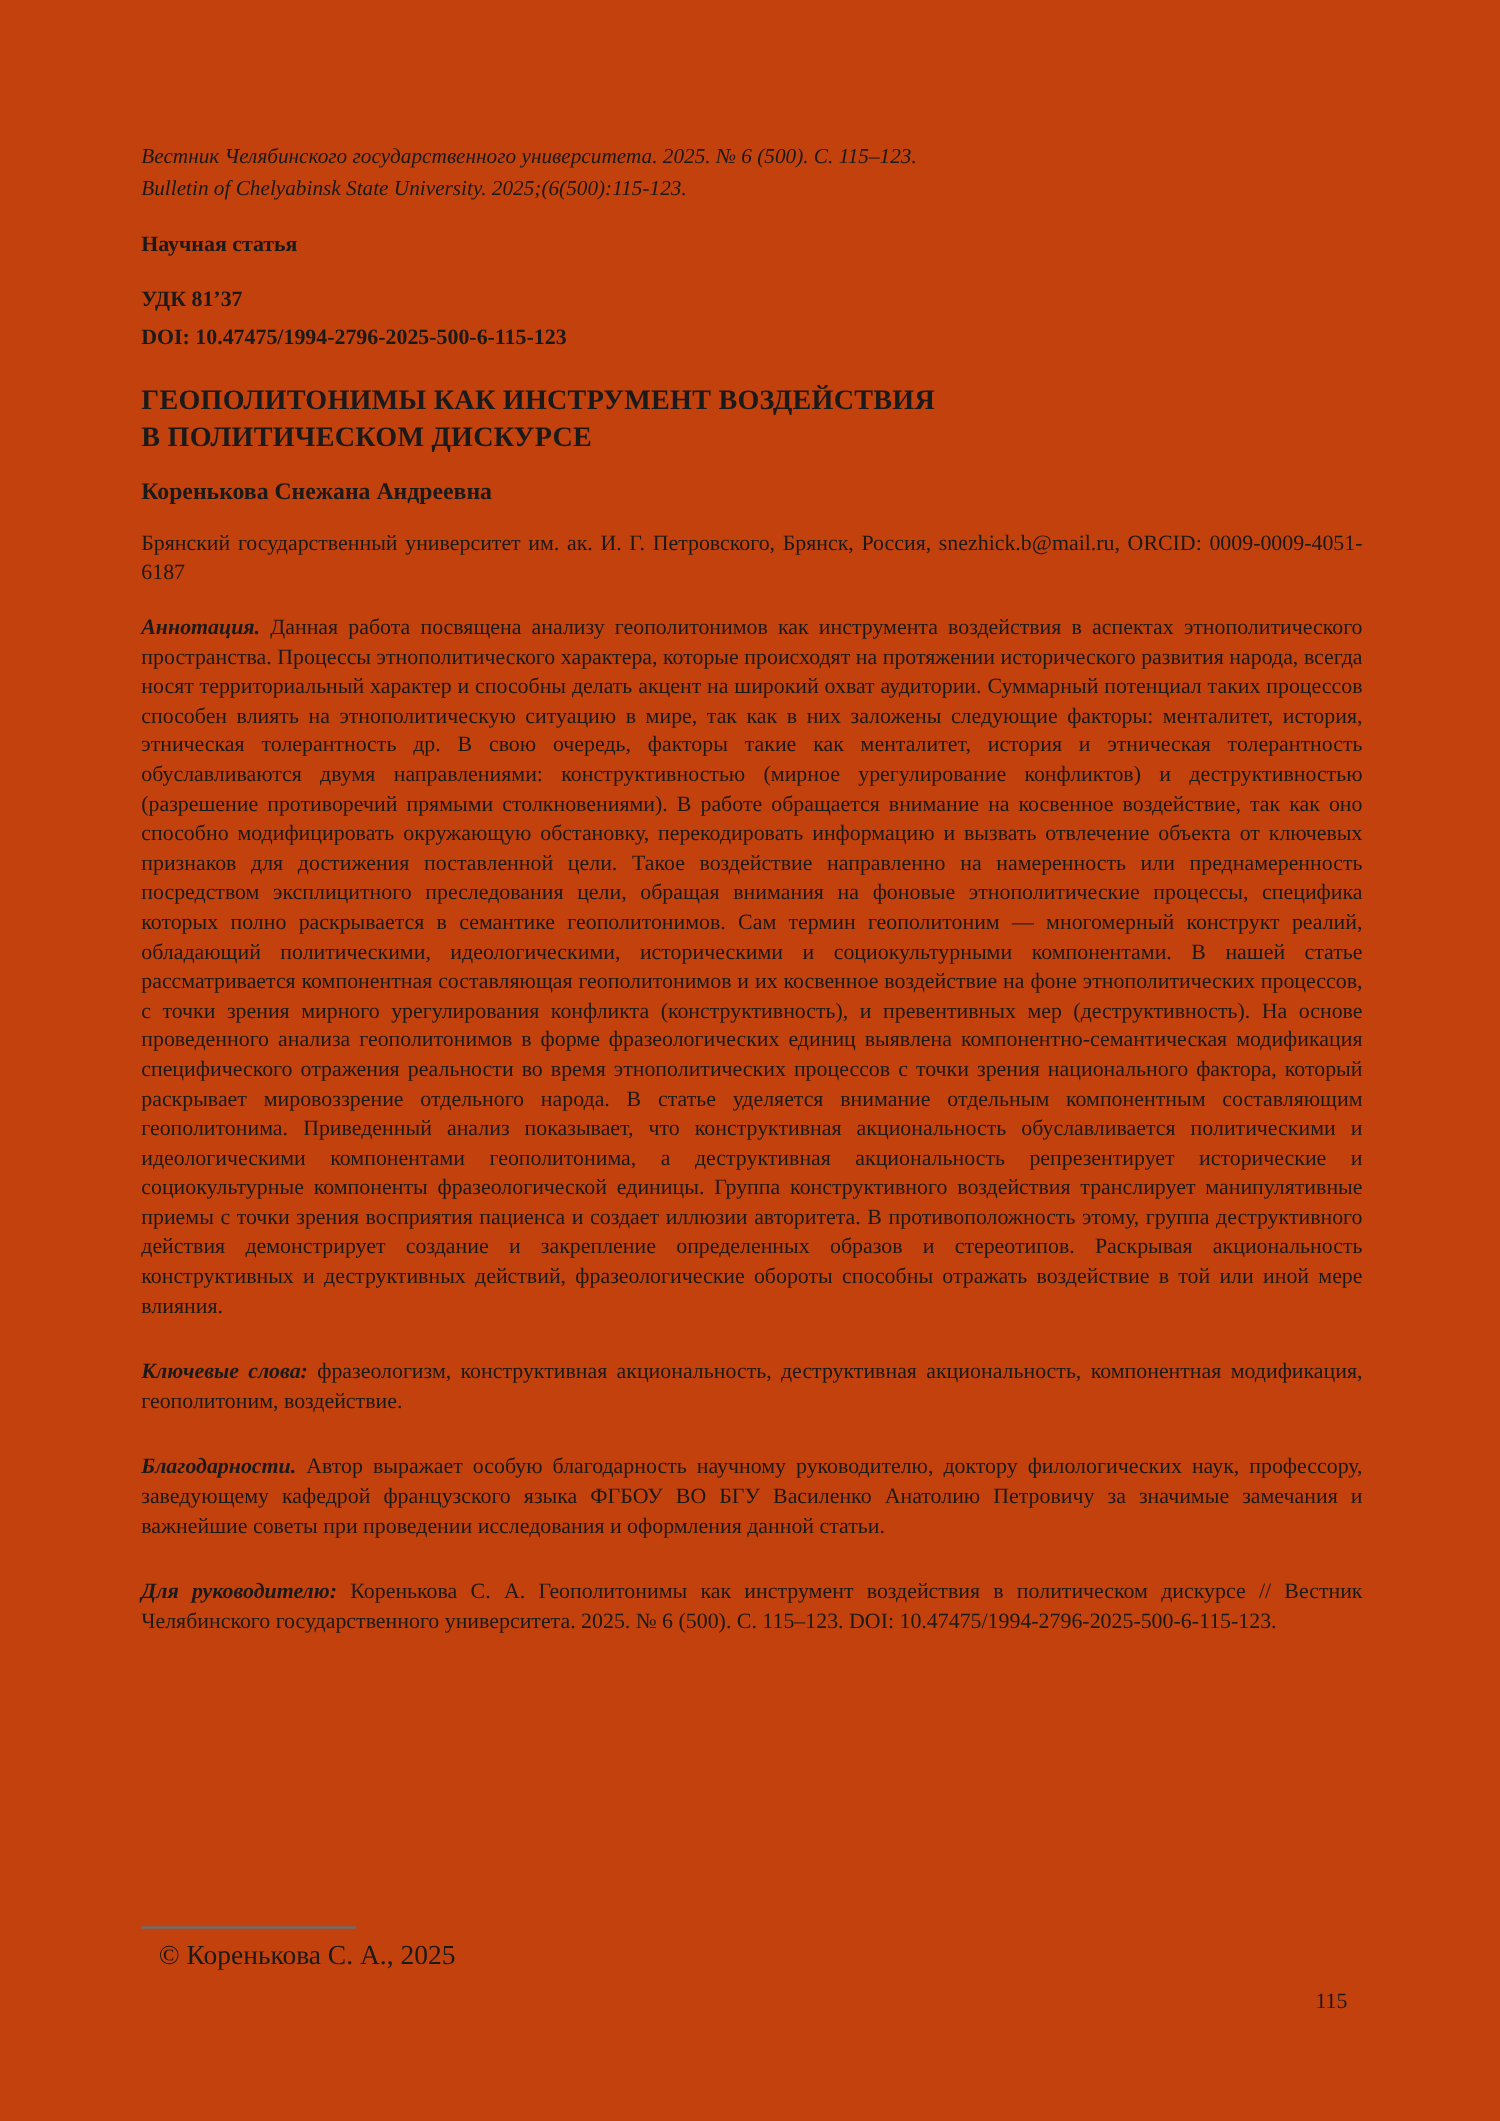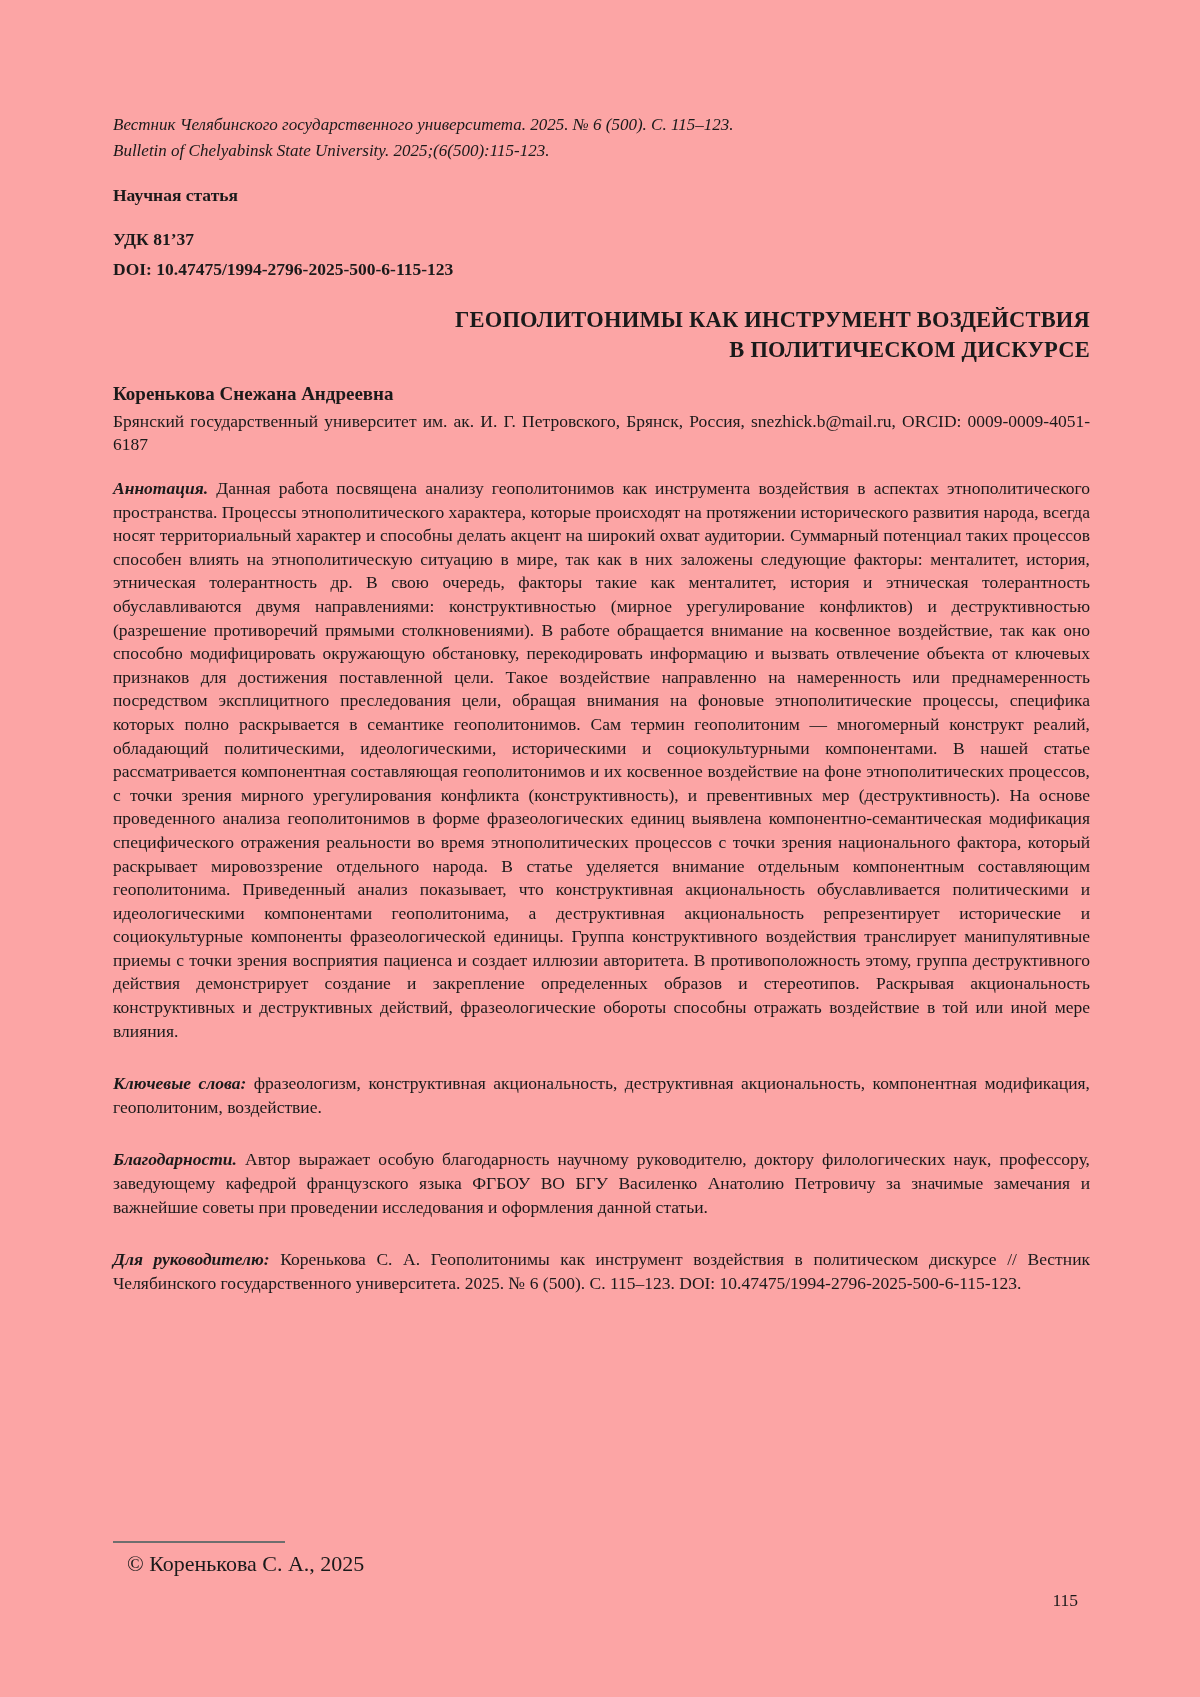--- a/index.html
+++ b/index.html
@@ -4,21 +4,21 @@
 <style>
   html, body {
     margin: 0;
     padding: 0;
     background: #ffffff;
   }
   .page {
     position: relative;
     width: 1200px;
     height: 1697px;
-    background: #fca5a5;
+    background: #c2410c;
     color: #1a1a1a;
     font-family: "Liberation Serif", "DejaVu Serif", serif;
     box-sizing: border-box;
     padding: 112px 110px 0 113px;
     overflow: hidden;
   }
   .content { width: 977px; }
   p { margin: 0; }
 
   .journal-line {
@@ -34,30 +34,29 @@
   .article-type { margin-top: 20px; }
   .udc { margin-top: 21px; }
   .doi { margin-top: 7px; }
 
   .article-title {
     margin: 24px 0 0 0;
     font-size: 22.5px;
     line-height: 30px;
     font-weight: bold;
     letter-spacing: 0.2px;
-    text-align: right;
   }
   .author {
     margin-top: 17px;
     font-size: 19px;
     font-weight: bold;
     line-height: 24px;
   }
   .affiliation {
-    margin-top: 4px;
+    margin-top: 17px;
     font-size: 17.5px;
     line-height: 23px;
     text-align: justify;
   }
   .para {
     font-size: 17.5px;
     line-height: 23.6px;
     text-align: justify;
     hyphens: auto;
     -webkit-hyphens: auto;

